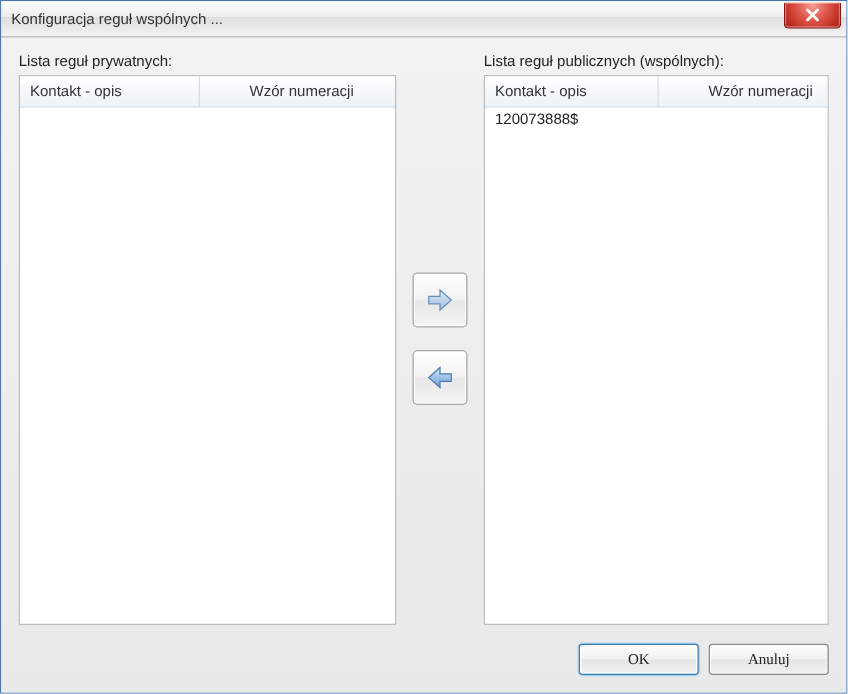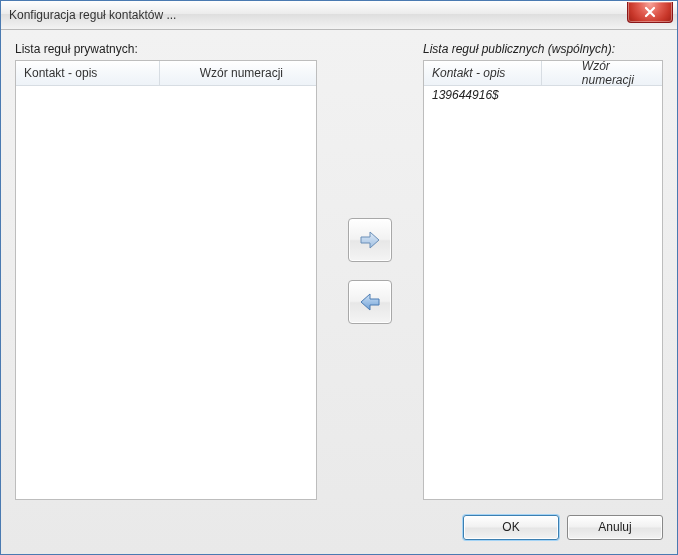--- a/index.html
+++ b/index.html
@@ -66,21 +66,21 @@
     flex: 1;
     display: flex;
     align-items: stretch;
     gap: 0;
   }
   .list-panel {
     display: flex;
     flex-direction: column;
   }
   .list-panel.left { width: 302px; }
-  .list-panel.right { width: 240px; font-style: italic; }
+  .list-panel.right { width: 276px; }
   .list-label {
     margin-bottom: 4px;
     font-size: 12px;
     color: #222;
   }
   .listview {
     flex: 1;
     border: 1px solid #bdbdbd;
     background: #ffffff;
     display: flex;
@@ -152,20 +152,21 @@
     height: 26px;
     display: block;
   }
   .button-row {
     height: 34px;
     display: flex;
     justify-content: flex-end;
     align-items: center;
     gap: 8px;
     padding-top: 10px;
+    font-family: Liberation Serif, serif;
   }
   .btn {
     min-width: 74px;
     height: 23px;
     border: 1px solid #888;
     border-radius: 3px;
     background: linear-gradient(to bottom, #ffffff 0%, #f1f1f1 48%, #e5e5e5 52%, #f2f2f2 100%);
     font-size: 12px;
     display: flex;
     align-items: center;
@@ -178,21 +179,21 @@
     border-color: #3c7fb1;
     box-shadow: 0 0 0 1px #a3d3f5, inset 0 0 0 1px rgba(255,255,255,0.9);
   }
 </style>
 </head>
 <body>
 
 <div class="window">
 
   <div class="titlebar">
-    <span class="titlebar-title">Konfiguracja reguł kontaktów ...</span>
+    <span class="titlebar-title">Konfiguracja reguł wspólnych ...</span>
     <div class="titlebar-close">
       <span>
         <svg viewBox="0 0 12 12">
           <path d="M2 2 L10 10 M10 2 L2 10" stroke="#ffffff" stroke-width="2.2" stroke-linecap="round"></path>
         </svg>
       </span>
     </div>
   </div>
 
   <div class="client">
@@ -240,21 +241,21 @@
 
       <div class="list-panel right">
         <div class="list-label">Lista reguł publicznych (wspólnych):</div>
         <div class="listview">
           <div class="lv-header">
             <div class="col c1">Kontakt - opis</div>
             <div class="col c2">Wzór numeracji</div>
           </div>
           <div class="lv-body">
               <div class="lv-row">
-                <div class="cell c2">139644916$</div>
+                <div class="cell c2">120073888$</div>
               </div>
             </div>
         </div>
       </div>
 
     </div>
 
     <div class="button-row">
       <div class="btn default">OK</div>
       <div class="btn">Anuluj</div>

